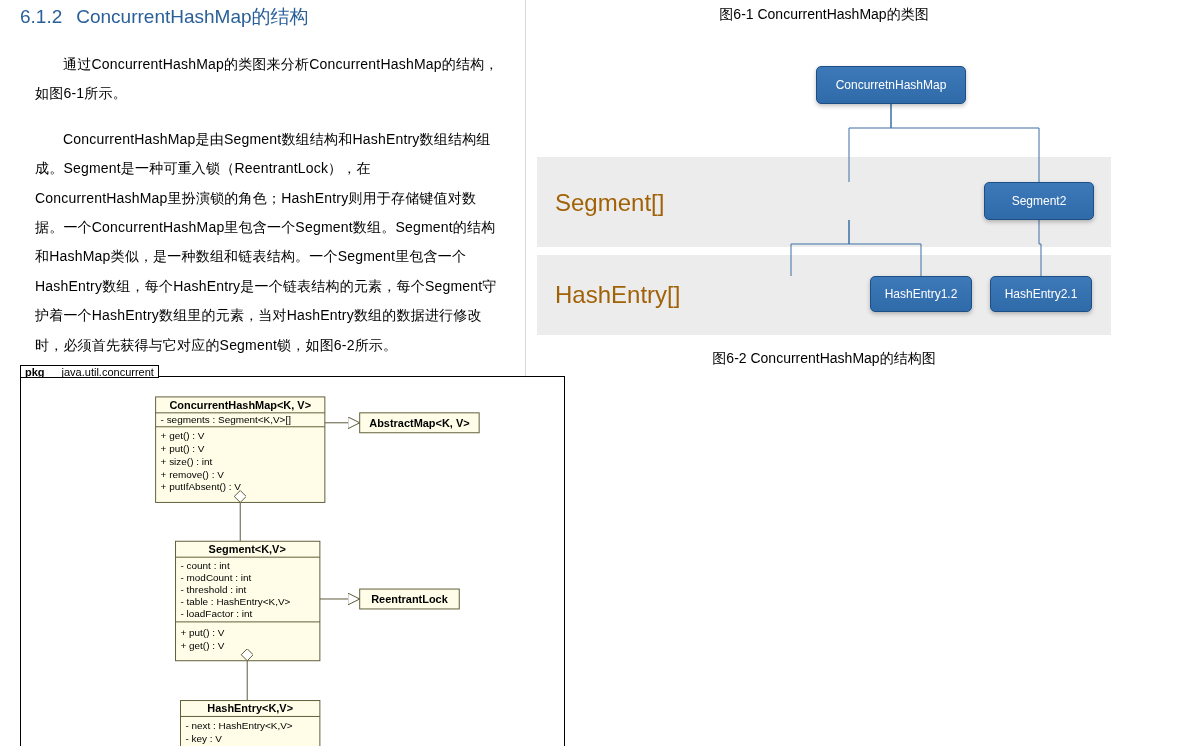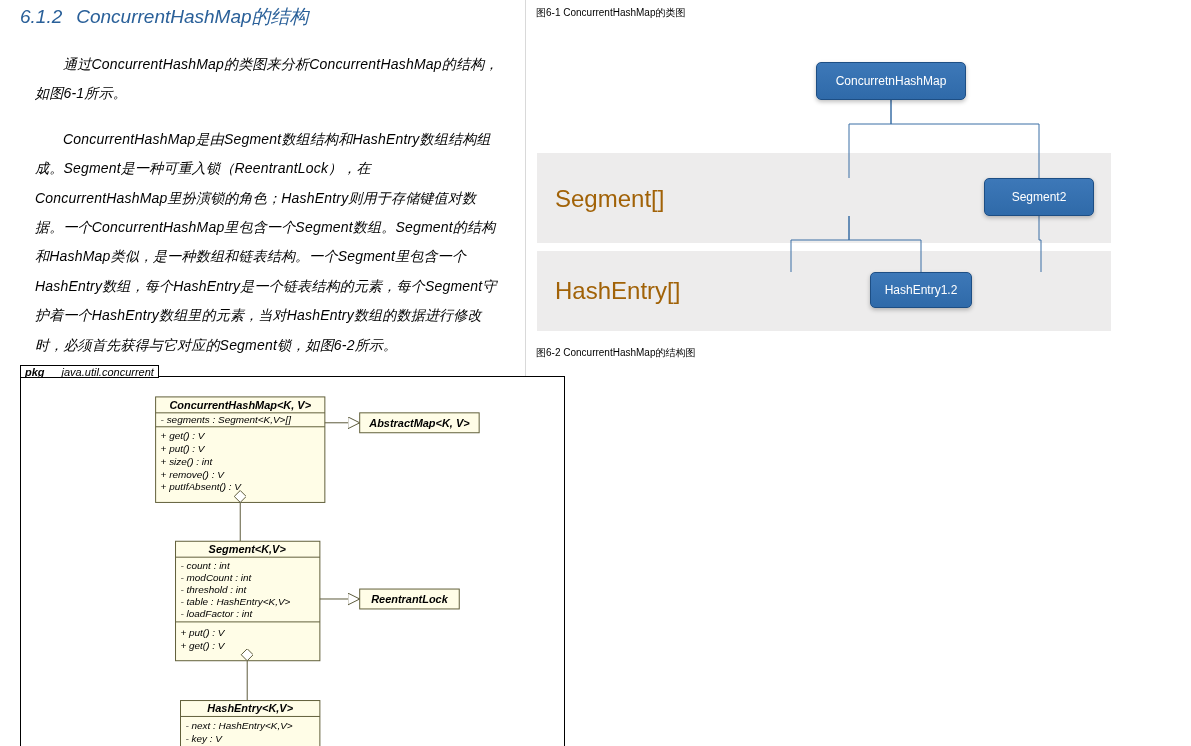--- a/index.html
+++ b/index.html
@@ -17,21 +17,20 @@
     display: flex;
     width: 1191px;
     height: 746px;
   }
   .left-col {
     width: 526px;
     height: 746px;
     border-right: 1px solid #d9d9d9;
     padding: 2px 24px 0 20px;
     position: relative;
-    font-style: italic;
   }
   .right-col {
     width: 596px;
     height: 746px;
     padding: 2px 10px 0 10px;
     position: relative;
   }
   .section-heading {
     color: #2a6099;
     font-size: 19px;
@@ -40,22 +39,22 @@
   }
   .section-heading .sec-num { margin-right: 14px; }
   .para {
     font-size: 14px;
     line-height: 2.1;
     text-indent: 2em;
     margin: 0 0 16px 15px;
     letter-spacing: 0.2px;
   }
   .caption {
-    text-align: left;
-    font-size: 10px;
+    text-align: center;
+    font-size: 14px;
     margin: 4px 0 12px 0;
   }
 
   
   .uml-wrap {
     border: 1px solid #000;
     width: 545px;
     height: 445px;
     margin-top: 10px;
     position: relative;
@@ -229,17 +228,18 @@
           <path d="M355 68 V92 H503 V146"></path>
           <path d="M313 184 V208 H255 V240"></path>
           <path d="M313 184 V208 H385 V240"></path>
           <path d="M503 184 V208 H505 V240"></path>
         </g>
       </svg>
 
       <div class="node node-root">ConcurretnHashMap</div>
       <div class="node node-seg2">Segment2</div>
       <div class="node node-he12">HashEntry1.2</div>
+      <div class="node node-he21">HashEntry2.1</div>
     </div>
 
     <div class="caption">图6-2  ConcurrentHashMap的结构图</div>
   </div>
 </div>
 
 </body></html>

